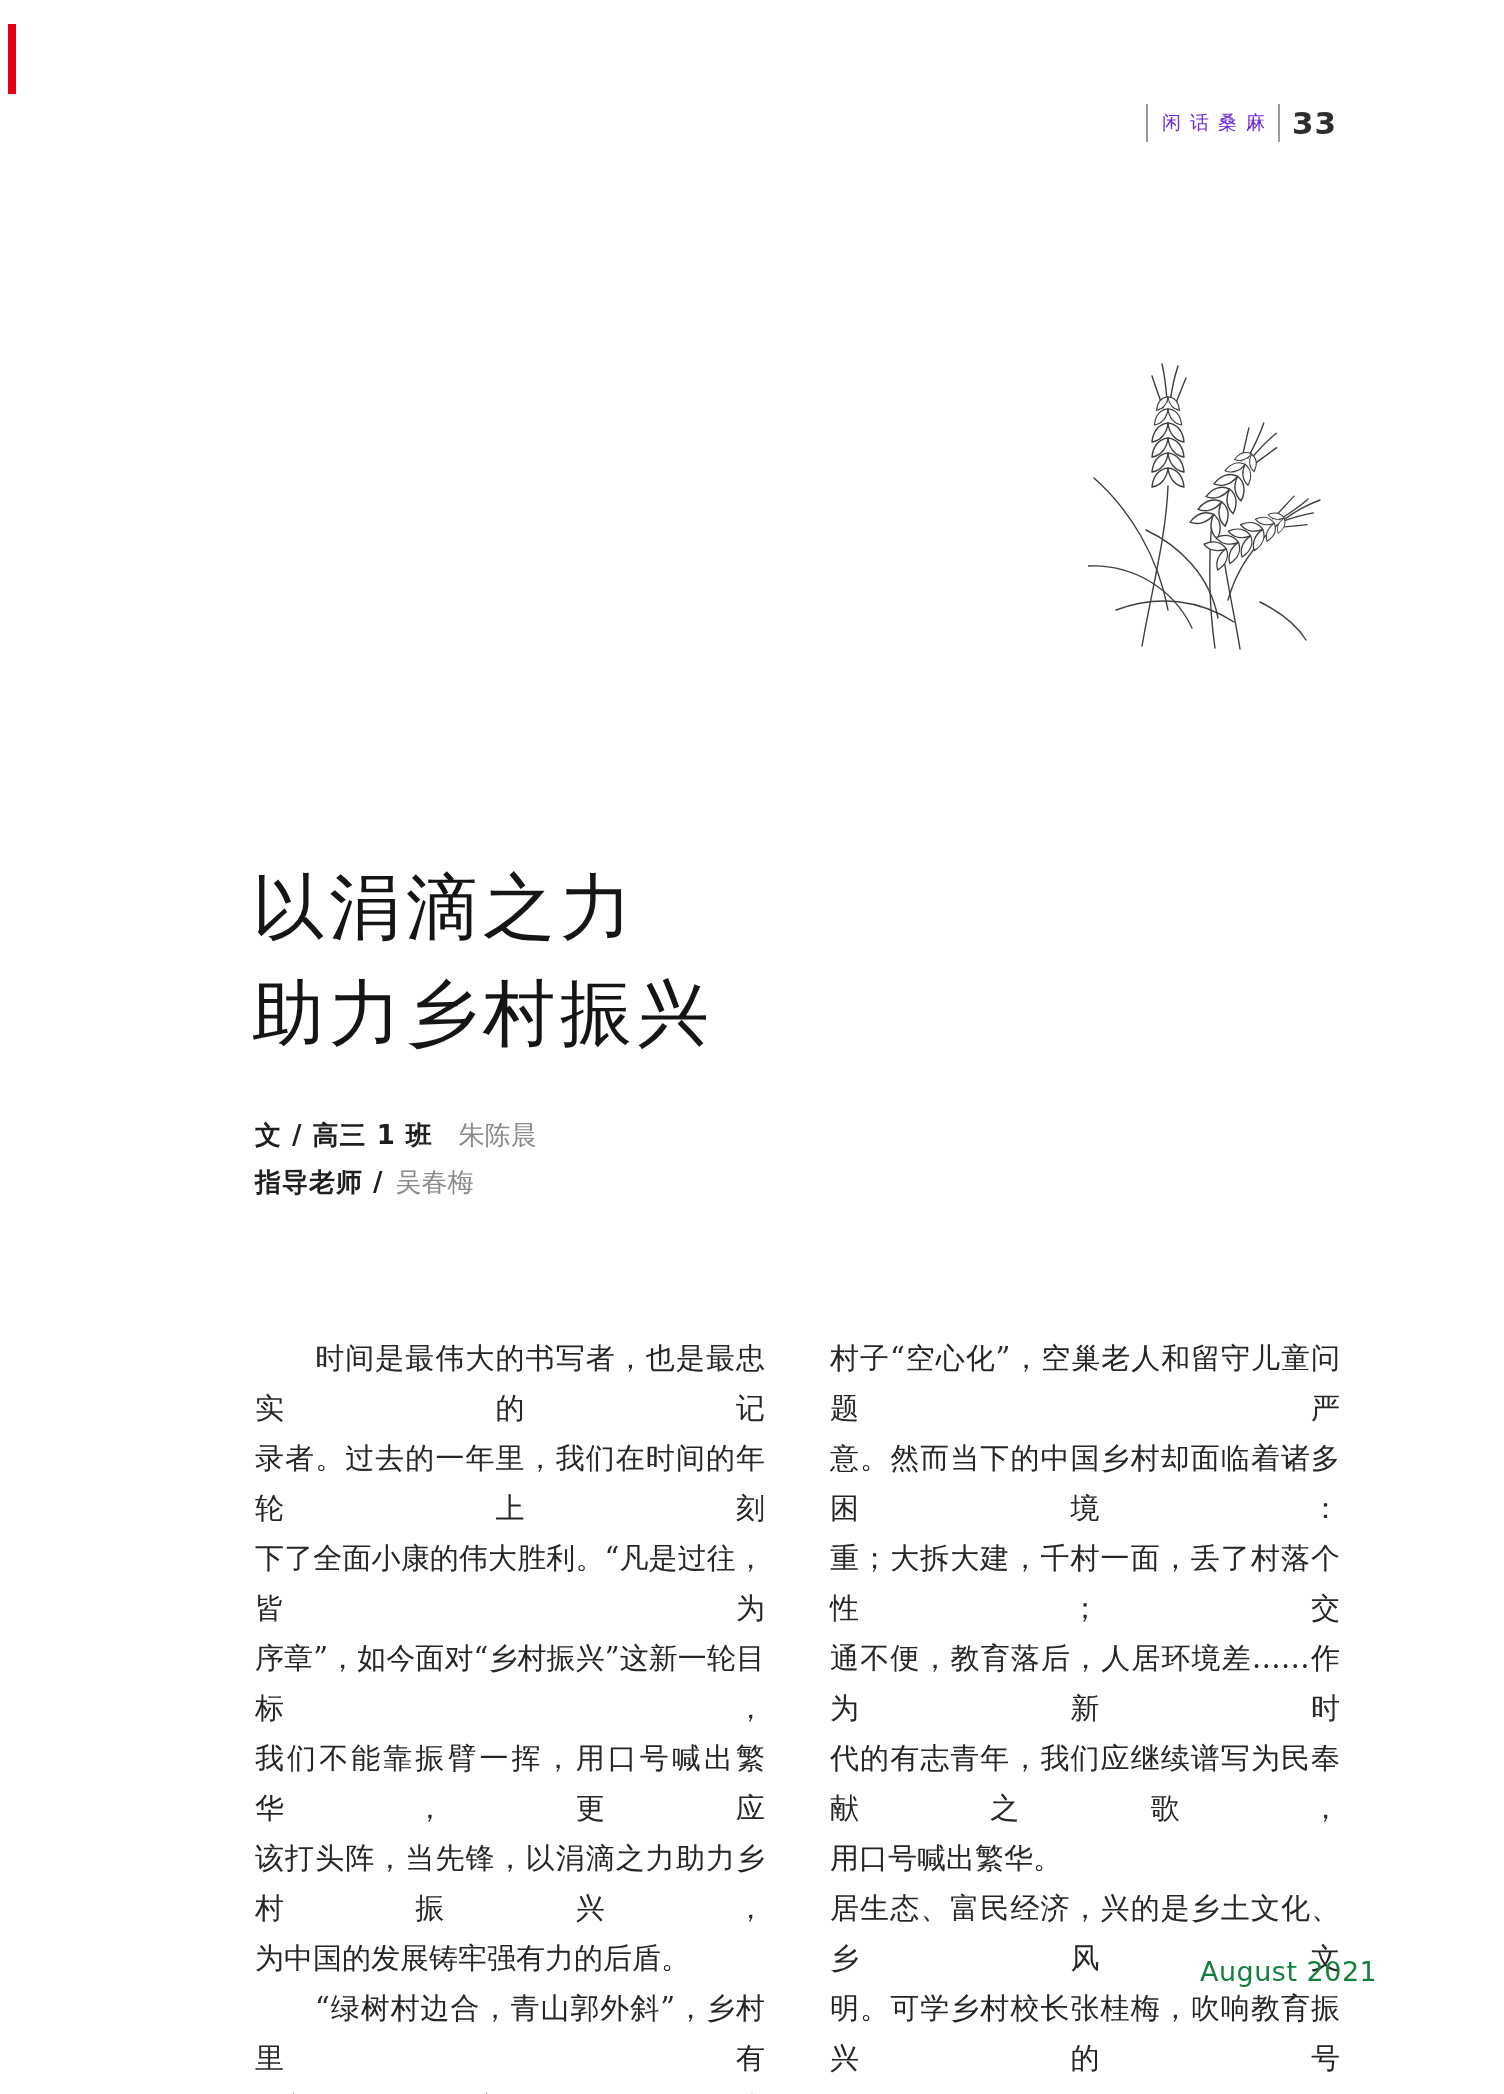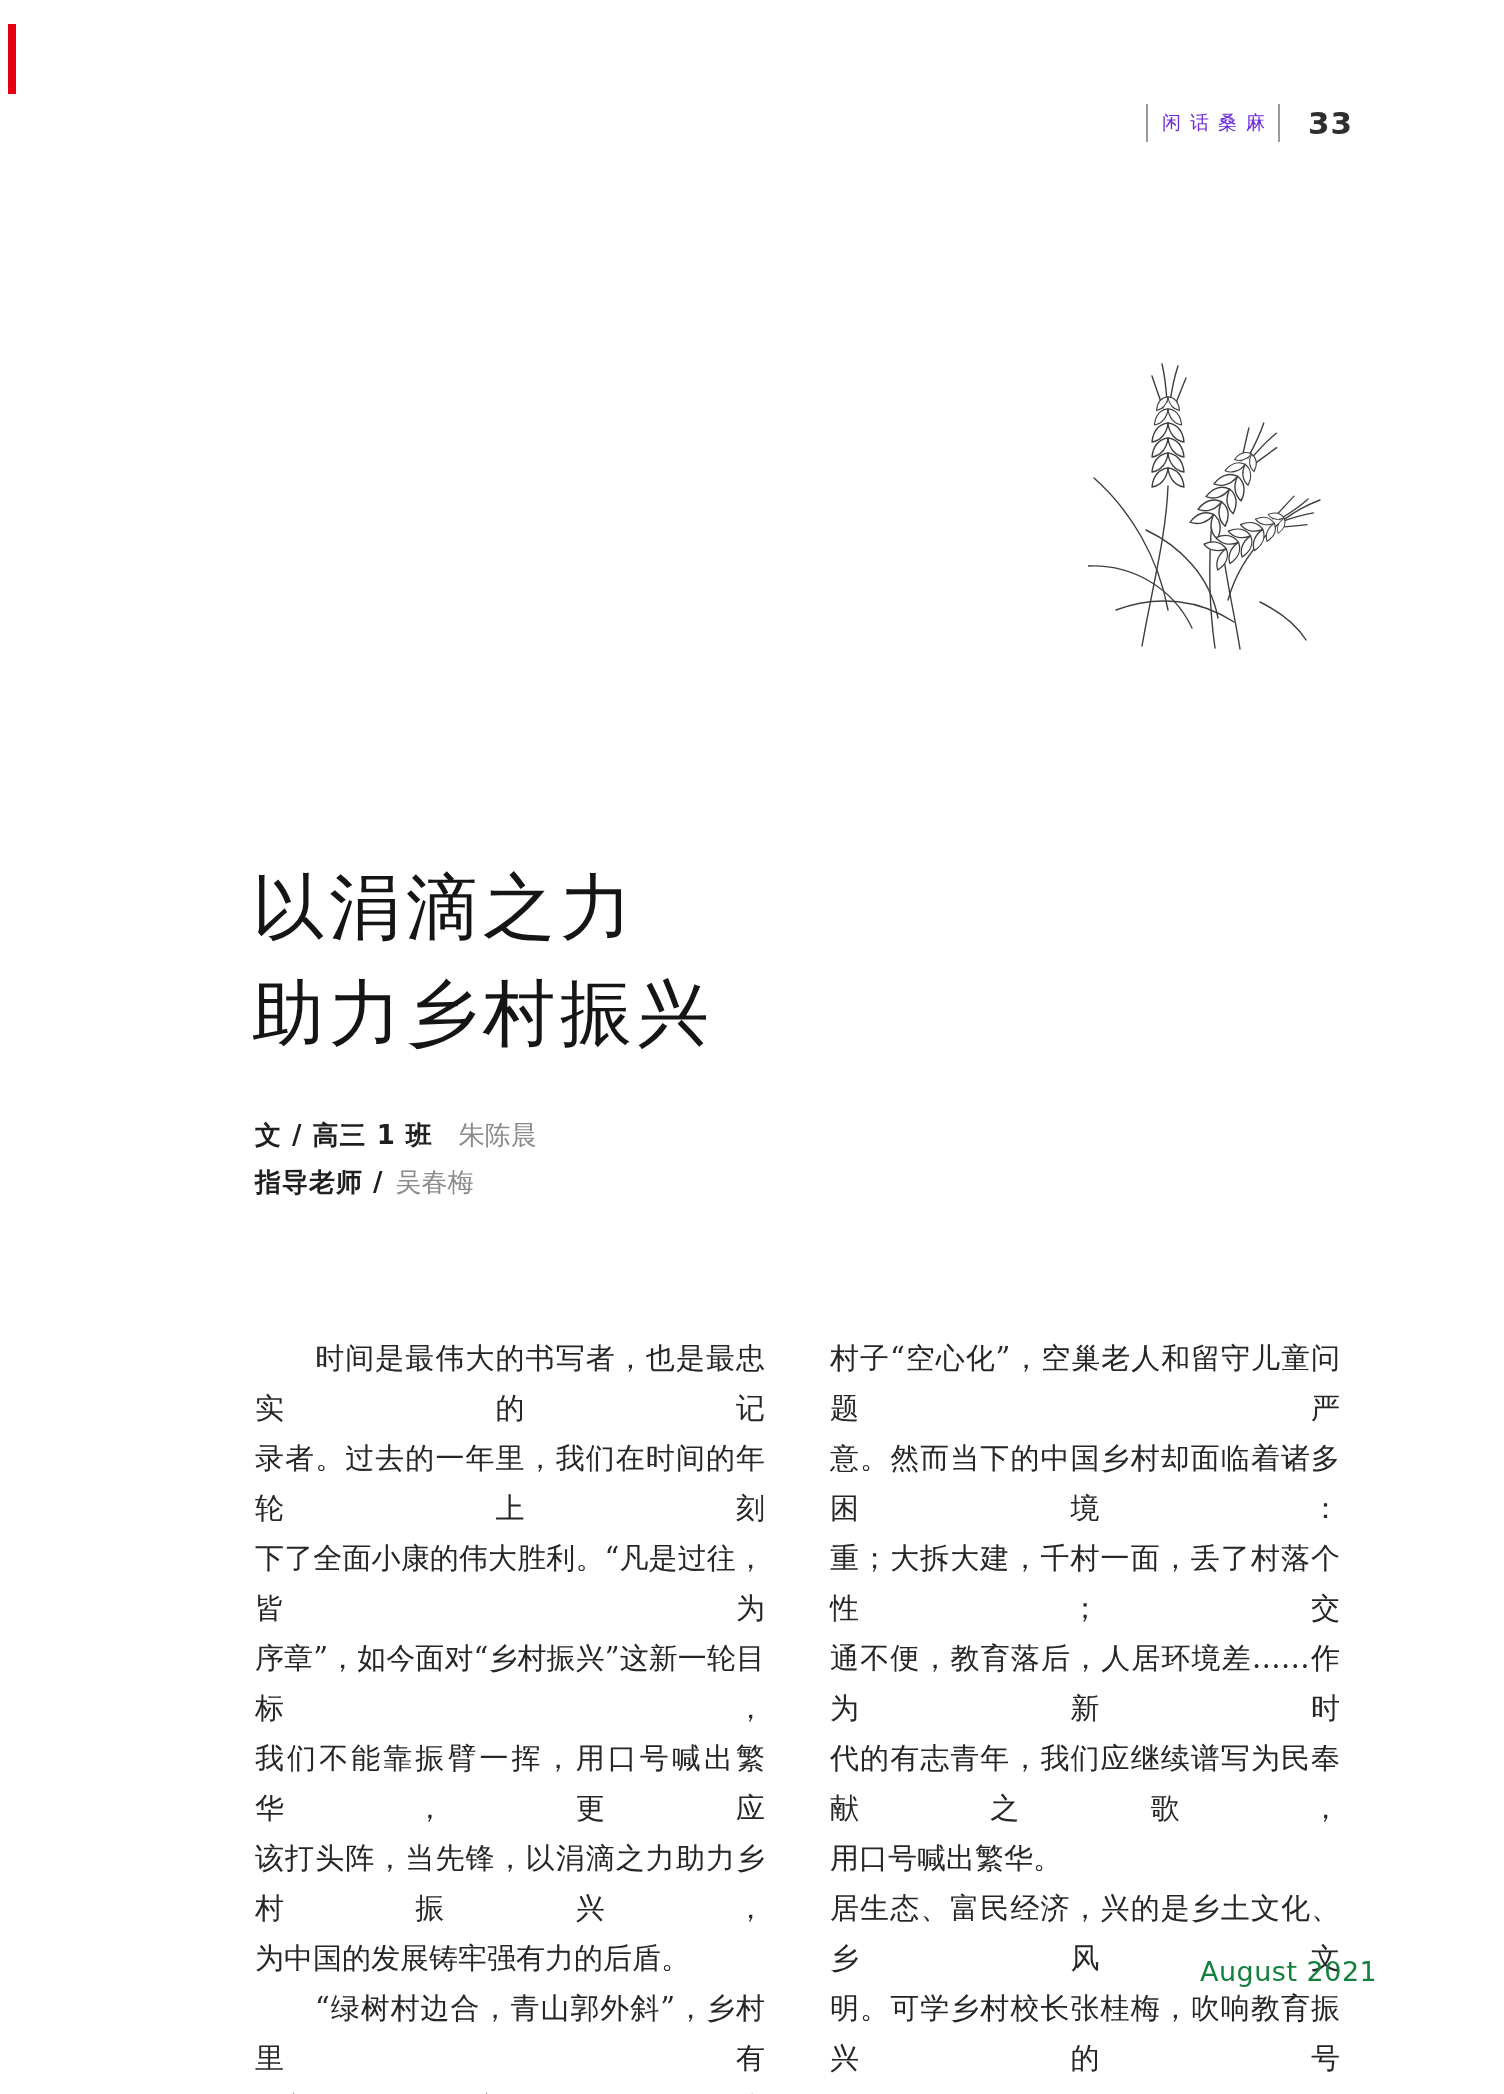--- a/index.html
+++ b/index.html
@@ -9,21 +9,21 @@
   }
 
   
   .red-mark { position:absolute; left:8px; top:24px; width:8px; height:70px; background:#e60014; }
 
   
   .header { position:absolute; left:1146px; top:104px; display:flex; align-items:center;
             font-family:"DejaVu Sans","Liberation Sans",sans-serif; }
   .hbar { width:2px; height:38px; background:#9b9b9b; }
   .hsection { font-size:19px; color:#6d28d9; letter-spacing:9px; margin-left:14px; margin-right:4px; }
-  .hpage { font-size:31px; font-weight:700; color:#2e2e2e; margin-left:28px; letter-spacing:1px; }
+  .hpage { font-size:31px; font-weight:700; color:#2e2e2e; margin-left:12px; letter-spacing:1px; }
 
   
   .wheat { position:absolute; left:1088px; top:358px; }
 
   
   .title { position:absolute; left:252px; top:854px; margin:0; font-weight:400;
            color:#151515; font-size:72px; line-height:106px; letter-spacing:5px; }
   .title .tline { display:block; }
 
   

